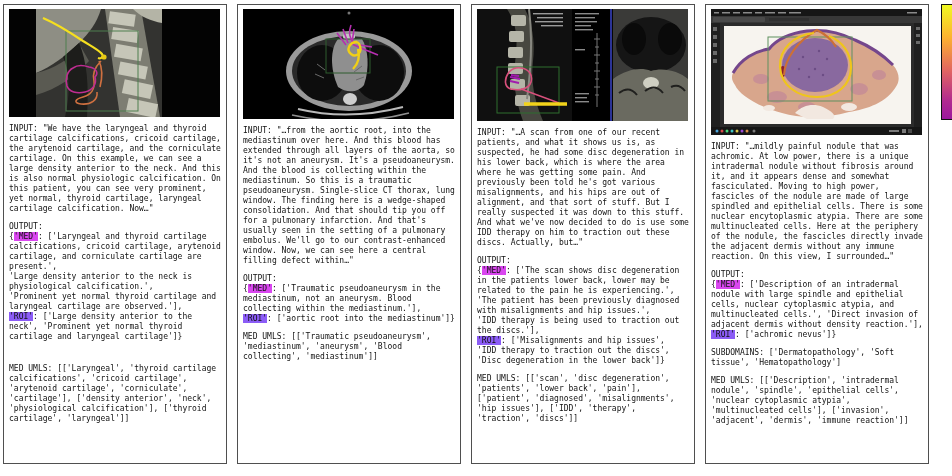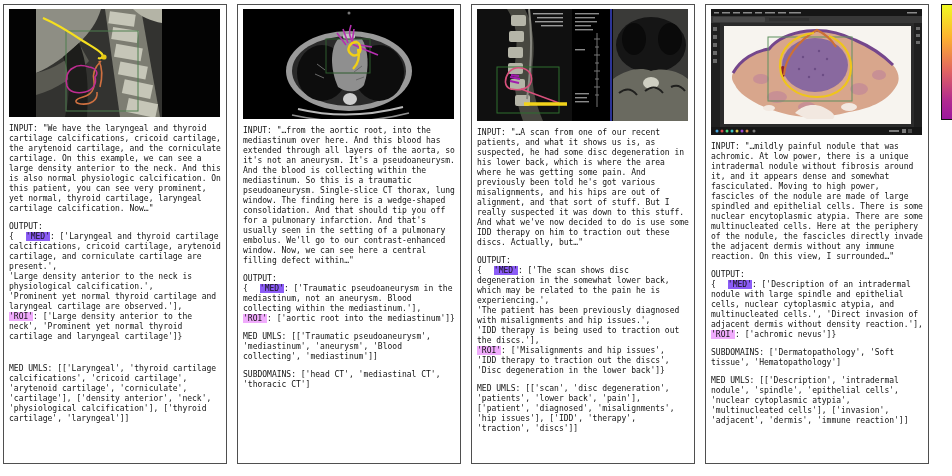--- a/index.html
+++ b/index.html
@@ -6,22 +6,22 @@
   body{width:952px;height:476px;overflow:hidden;font-family:"DejaVu Sans Mono","Liberation Mono",monospace;}
   .figure{display:flex;align-items:flex-start;gap:10px;padding:4px 0 0 3px;}
   .card{
     box-sizing:border-box;width:224px;height:460px;flex:none;
     border:1.5px solid #4f4f4f;background:#fff;padding:4px 5px 4px 5px;overflow:hidden;
   }
   .imgwrap{margin:0 0 7px 0;line-height:0;}
   .block{font-size:8px;line-height:10px;color:#111;margin:0 0 8px 0;white-space:pre-wrap;word-break:break-word;}
   .block.mb-lg{margin-bottom:22px;}
   .b{font-weight:normal;}
-  .hl-med{background:#8b5cf6;margin-left:12px;}
-  .hl-roi{background:#f0abfc;}
+  .hl-med{background:#d946ef;}
+  .hl-roi{background:#8b5cf6;}
   .colorbar-col{position:relative;width:24px;height:130px;flex:none;margin-left:1px;margin-top:0;}
   .cbar{
     position:absolute;left:1px;top:0;width:11px;height:114px;border:1px solid #111;
     background:linear-gradient(180deg,#f0f921 0%,#fdb32f 28%,#e16462 58%,#b12a90 84%,#9c179e 100%);
   }
 </style>
 </head>
 <body>
 
 <div class="figure">
@@ -76,21 +76,20 @@
         <path d="M49,106 Q108,119 166,104" stroke="#8f8f8f" stroke-width="1.5" fill="none"></path>
         <rect x="83" y="30" width="44" height="34" fill="none" stroke="#2f5c2f" stroke-width="1"></rect>
         <path d="M94,24 L103,36 M100,20 L105,34 M108,16 C105,24 107,30 111,34 M111,20 L109,34 M107,34 C115,38 125,42 135,46 M117,36 L129,38" stroke="#b62fb0" stroke-width="1.6" fill="none"></path>
         <path d="M114,33 C106,33 103,41 108,45 C113,49 119,44 117,37 C116,33 113,32 111,34 M115,40 C117,48 115,55 110,60" stroke="#f0cf17" stroke-width="2.4" fill="none"></path>
       </svg>
     </div>
     <p class="block"><span class="b">INPUT:</span><span> "…from the aortic root, into the mediastinum over here. And this blood has extended through all layers of the aorta, so it's not an aneurysm. It's a pseudoaneurysm. And the blood is collecting within the mediastinum. So this is a traumatic pseudoaneurysm. Single-slice CT thorax, lung window. The finding here is a wedge-shaped consolidation. And that should tip you off for a pulmonary infarction. And that's usually seen in the setting of a pulmonary embolus. We'll go to our contrast-enhanced window. Now, we can see here a central filling defect within…"</span></p>
     <p class="block"><span class="b">OUTPUT:</span><br><span>{</span><span class="hl-med">'MED'</span><span>: ['Traumatic pseudoaneurysm in the mediastinum, not an aneurysm. Blood collecting within the mediastinum.'],
 </span><span class="hl-roi">'ROI'</span><span>: ['aortic root into the mediastinum']}</span></p>
     <p class="block"><span class="b">MED UMLS</span><span>: [['Traumatic pseudoaneurysm', 'mediastinum', 'aneurysm', 'Blood collecting', 'mediastinum']]</span></p>
-    <p class="block"><span class="b">SUBDOMAINS</span><span>: ['head CT', 'mediastinal CT', 'thoracic CT']</span></p>
   </div>
 
   <div class="card">
     <div class="imgwrap">
       <svg viewBox="0 0 211 112" width="211" height="112">
         <rect width="211" height="112" fill="#060606"></rect>
         <rect width="95" height="112" fill="#101010"></rect>
         <path d="M30,0 C42,18 40,36 38,54 C36,72 38,90 46,112 L66,112 C56,88 54,70 56,52 C58,34 56,16 48,0 Z" fill="#474740"></path>
         <g fill="#b5b5a8">
           <rect x="34" y="6" width="15" height="11" rx="2"></rect>
@@ -139,21 +138,21 @@
         <ellipse cx="174" cy="74" rx="8" ry="6" fill="#cfcfc2"></ellipse>
         <path d="M142,84 q10,-8 18,2 m8,-4 q10,-8 18,2 m8,-6 q8,-4 14,4" stroke="#20201e" stroke-width="2" fill="none"></path>
         <rect x="20" y="58" width="62" height="46" fill="none" stroke="#2f6e2f" stroke-width="1"></rect>
         <path d="M32,63 C27,70 27,78 34,80 C42,82 52,80 54,73 C56,66 52,60 44,59 C38,58 35,60 32,63 Z" fill="none" stroke="#d8507c" stroke-width="1.6"></path>
         <path d="M33,68 l10,2 m-10,2 l9,2 m-8,-8 l8,1" stroke="#a21cae" stroke-width="1.8" fill="none"></path>
         <path d="M44,80 L82,94" stroke="#d8507c" stroke-width="1.4"></path>
         <line x1="47" y1="95" x2="90" y2="95" stroke="#f2d31b" stroke-width="3.4"></line>
       </svg>
     </div>
     <p class="block"><span class="b">INPUT:</span><span> "…A scan from one of our recent patients, and what it shows us is, as suspected, he had some disc degeneration in his lower back, which is where the area where he was getting some pain. And previously been told he's got various misalignments, and his hips are out of alignment, and that sort of stuff. But I really suspected it was down to this stuff. And what we've now decided to do is use some IDD therapy on him to traction out these discs. Actually, but…"</span></p>
-    <p class="block"><span class="b">OUTPUT:</span><br><span>{</span><span class="hl-med">'MED'</span><span>: ['The scan shows disc degeneration in the somewhat lower back, which may be related to the pain he is experiencing.',
+    <p class="block"><span class="b">OUTPUT:</span><br><span>{</span><span class="hl-med">'MED'</span><span>: ['The scan shows disc degeneration in the patients lower back, lower may be related to the pain he is experiencing.',
 'The patient has been previously diagnosed with misalignments and hip issues.',
 'IDD therapy is being used to traction out the discs.'],
 </span><span class="hl-roi">'ROI'</span><span>: ['Misalignments and hip issues',
 'IDD therapy to traction out the discs',
 'Disc degeneration in the lower back']}</span></p>
     <p class="block"><span class="b">MED UMLS</span><span>: [['scan', 'disc degeneration', 'patients', 'lower back', 'pain'], ['patient', 'diagnosed', 'misalignments', 'hip issues'], ['IDD', 'therapy', 'traction', 'discs']]</span></p>
   </div>
 
   <div class="card">
     <div class="imgwrap">

